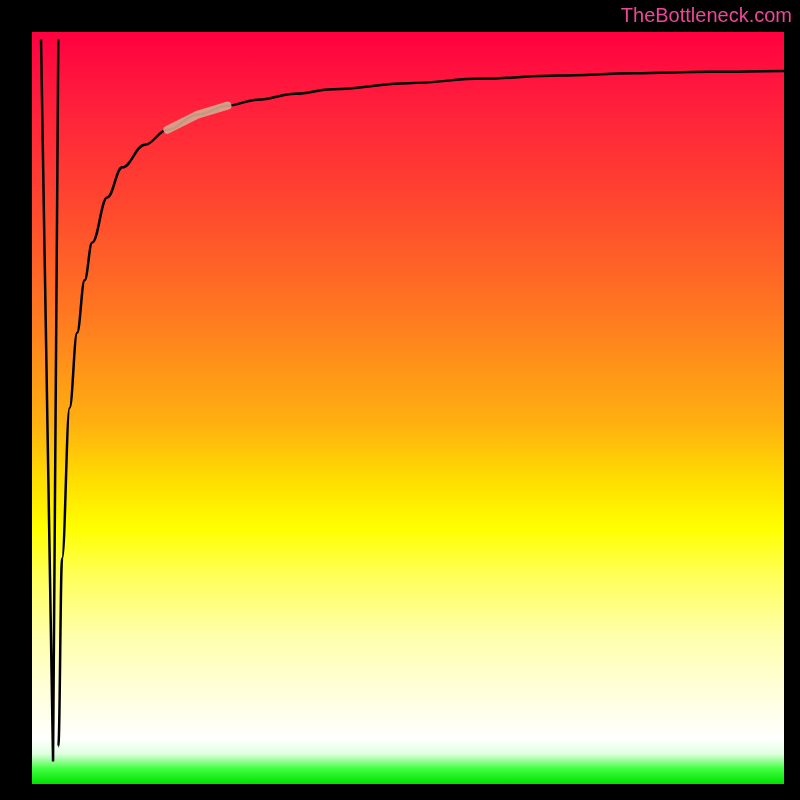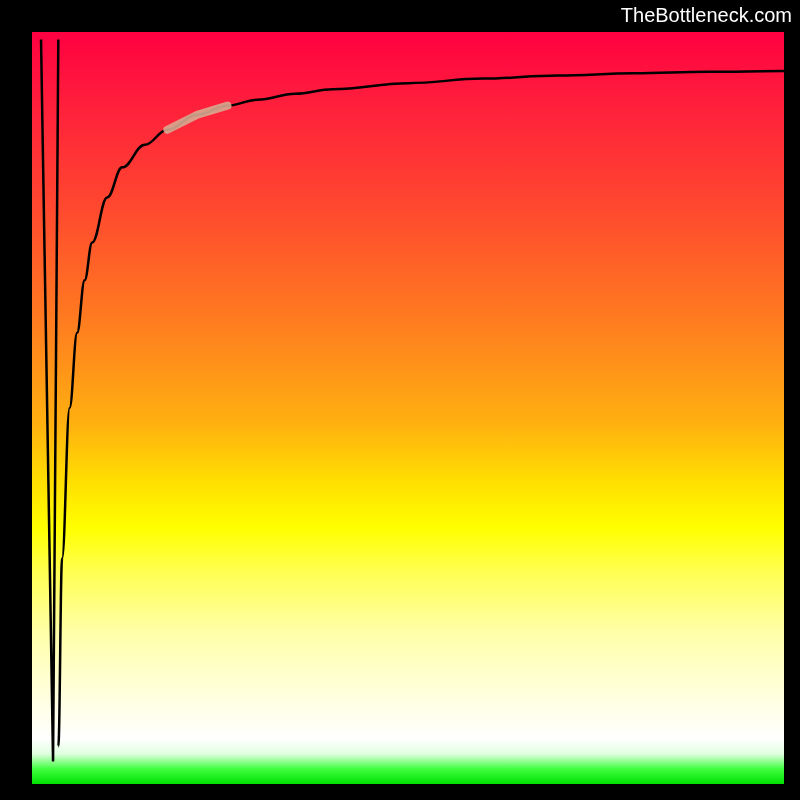--- a/index.html
+++ b/index.html
@@ -8,21 +8,21 @@
     height: 800px;
     background: #000;
     position: relative;
     font-family: Arial, sans-serif;
     overflow: hidden;
   }
   .watermark {
     position: absolute;
     top: 4px;
     right: 8px;
-    color: #ffffff;
+    color: #ec4899;
     font-size: 20px;
     font-weight: 400;
     z-index: 10;
   }
   .plot-area {
     position: absolute;
     left: 32px;
     top: 32px;
     width: 752px;
     height: 752px;

